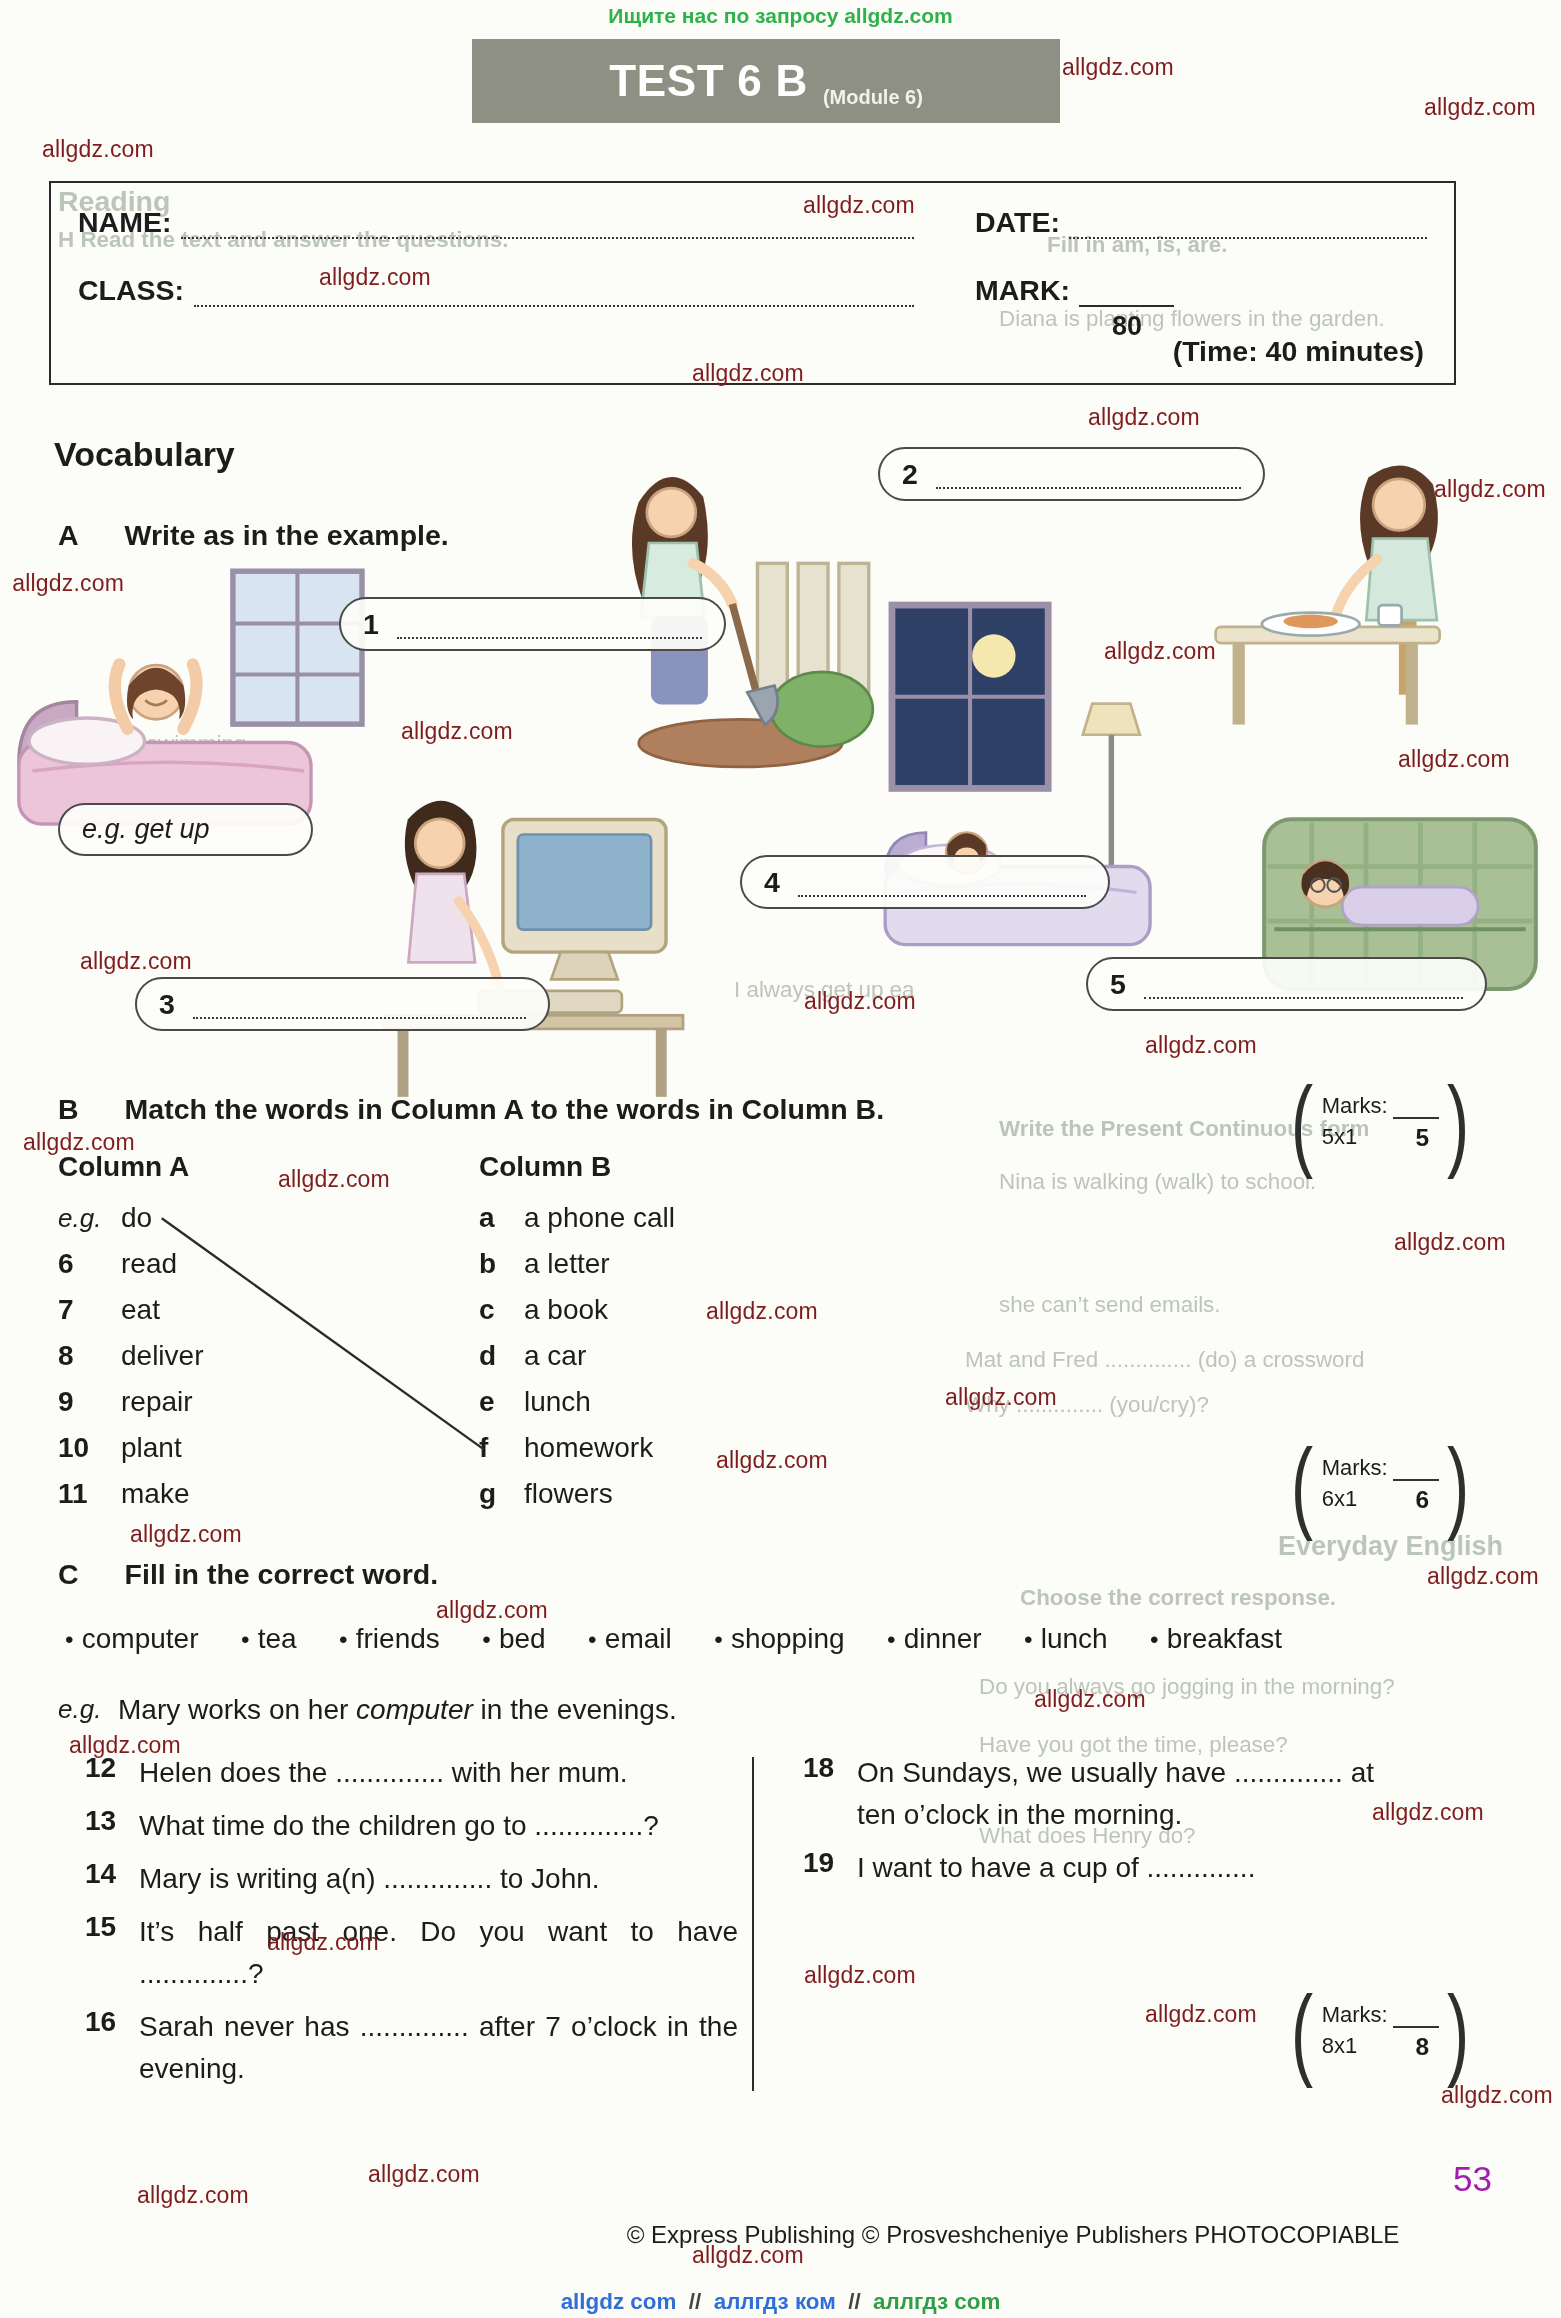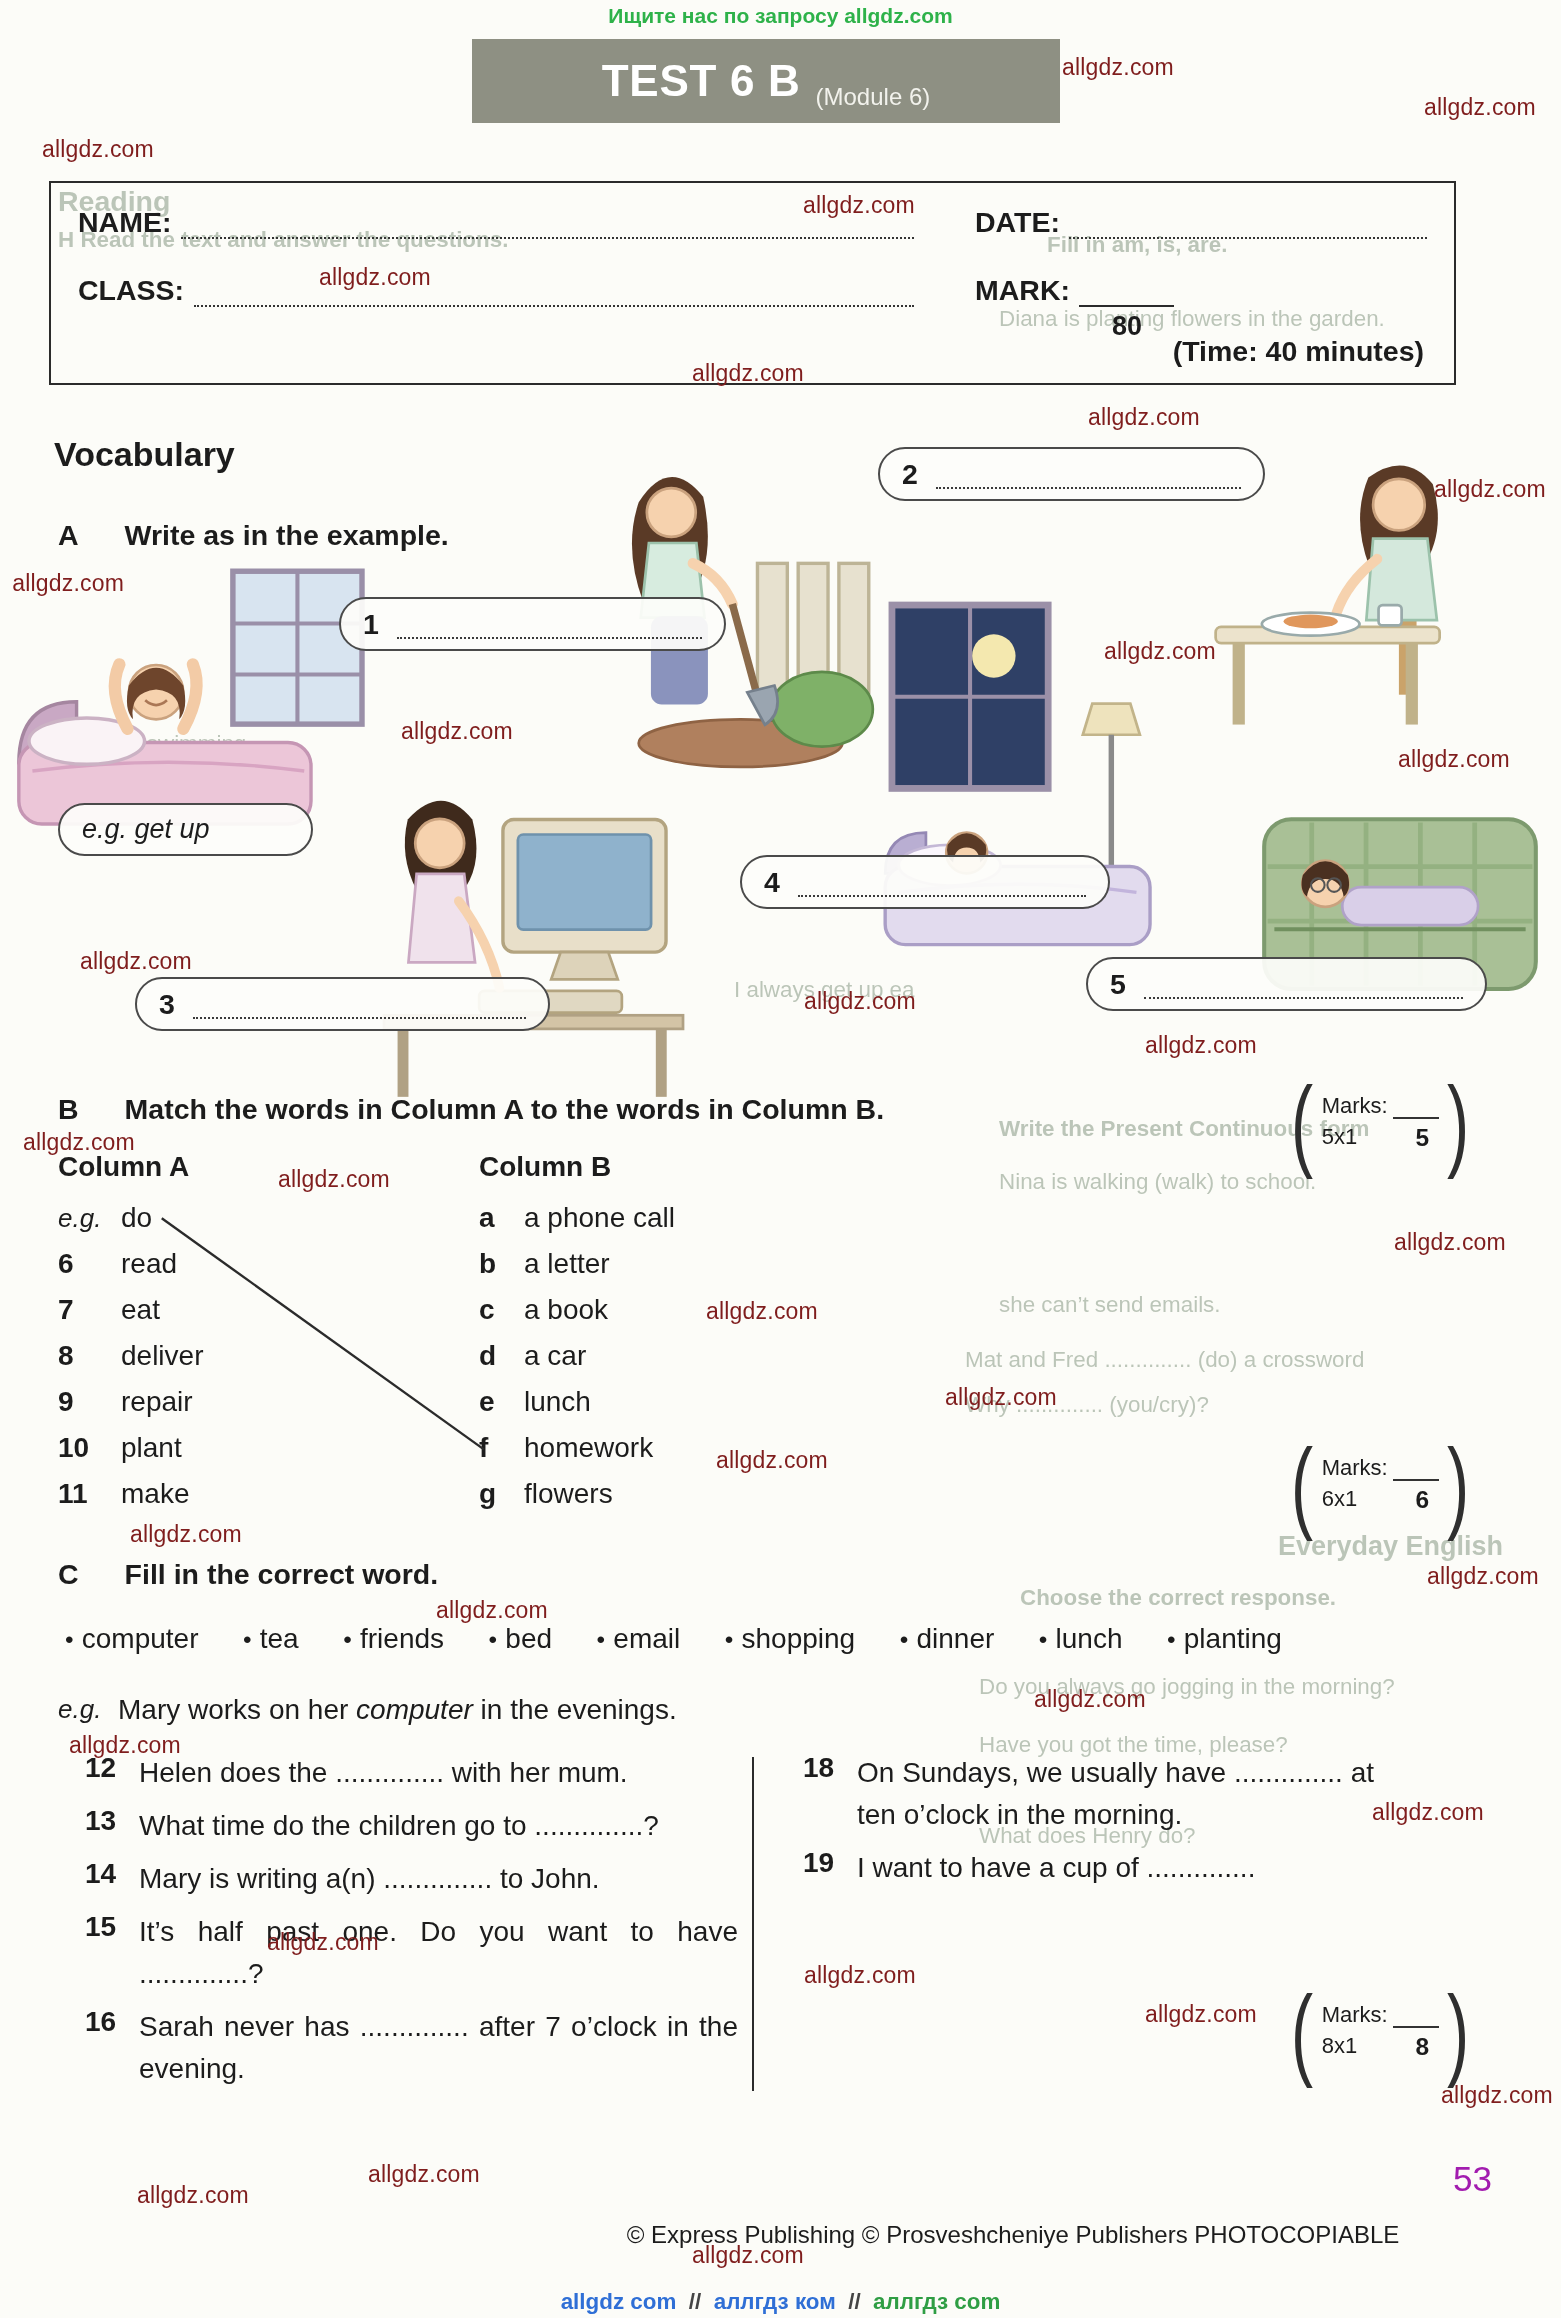--- a/index.html
+++ b/index.html
@@ -20,21 +20,21 @@
   
   .wm { position:absolute; font-size:23px; color:#7f1d1d; font-weight:500; letter-spacing:0.2px; z-index:9; }
 
   
   .bt { position:absolute; color:#7c8f79; opacity:.5; z-index:1; white-space:nowrap; }
 
   
   .test-banner { left:472px; top:39px; width:588px; height:84px;
     background:#8e9083; display:flex; align-items:center; justify-content:center; gap:15px;text-align:right; }
   .test-title { font-size:44px; font-weight:700; color:#ffffff; letter-spacing:0.7px; }
-  .test-subtitle { font-size:24px; font-weight:400; color:#f2f2ec;margin-top:32px; }
+  .test-subtitle { font-size:20px; font-weight:700; color:#f2f2ec;margin-top:32px; }
 
   
   .form-box { left:49px; top:181px; width:1407px; height:204px;
     border:2.7px solid #2b2b2b; padding:23px 27px; z-index:3; }
   .frow { display:flex; align-items:flex-end; }
   .frow + .frow { margin-top:35px; }
   .fgroup { display:flex; align-items:flex-end; }
   .flabel { font-size:28.5px; font-weight:700; margin-right:9.5px; white-space:nowrap; }
   .dotline { border-bottom:2.7px dotted #333; height:24.5px; }
   .g-name  { width:836px; } .g-name .dotline { flex:1; }
@@ -388,21 +388,21 @@
 
   <div class="word-bank">
     <span class="wb-item"><span class="bullet">•</span><span>computer</span></span>
     <span class="wb-item"><span class="bullet">•</span><span>tea</span></span>
     <span class="wb-item"><span class="bullet">•</span><span>friends</span></span>
     <span class="wb-item"><span class="bullet">•</span><span>bed</span></span>
     <span class="wb-item"><span class="bullet">•</span><span>email</span></span>
     <span class="wb-item"><span class="bullet">•</span><span>shopping</span></span>
     <span class="wb-item"><span class="bullet">•</span><span>dinner</span></span>
     <span class="wb-item"><span class="bullet">•</span><span>lunch</span></span>
-    <span class="wb-item"><span class="bullet">•</span><span>planting</span></span>
+    <span class="wb-item"><span class="bullet">•</span><span>breakfast</span></span>
   </div>
 
   <div class="eg-row">
     <span class="eg-tag">e.g.</span>
     <span><span>Mary works on her </span><span class="eg-hl">computer</span><span> in the evenings.</span></span>
   </div>
 
   <div class="qcol" style="left:58px; top:1752px; width:680px;">
     <div class="qitem">
       <span class="qnum">12</span>

